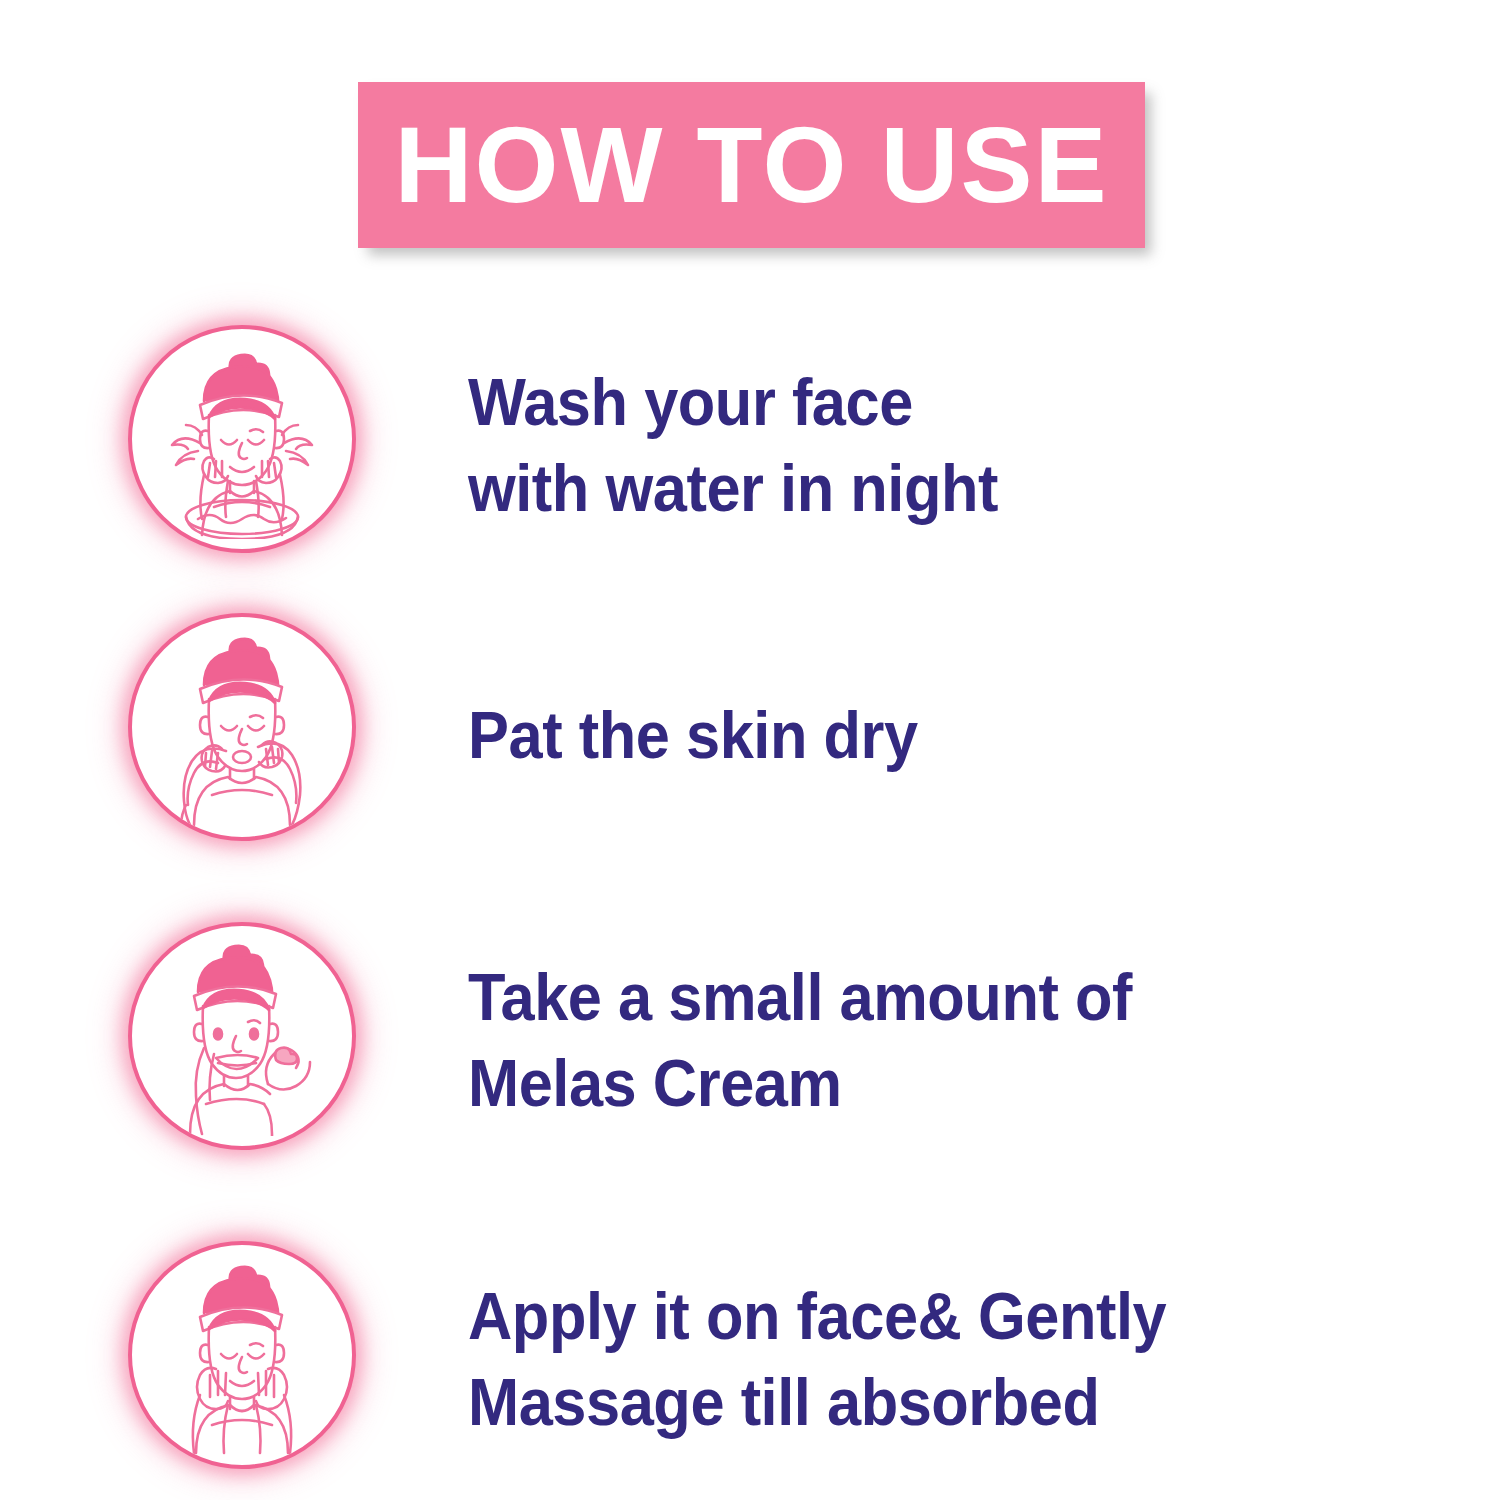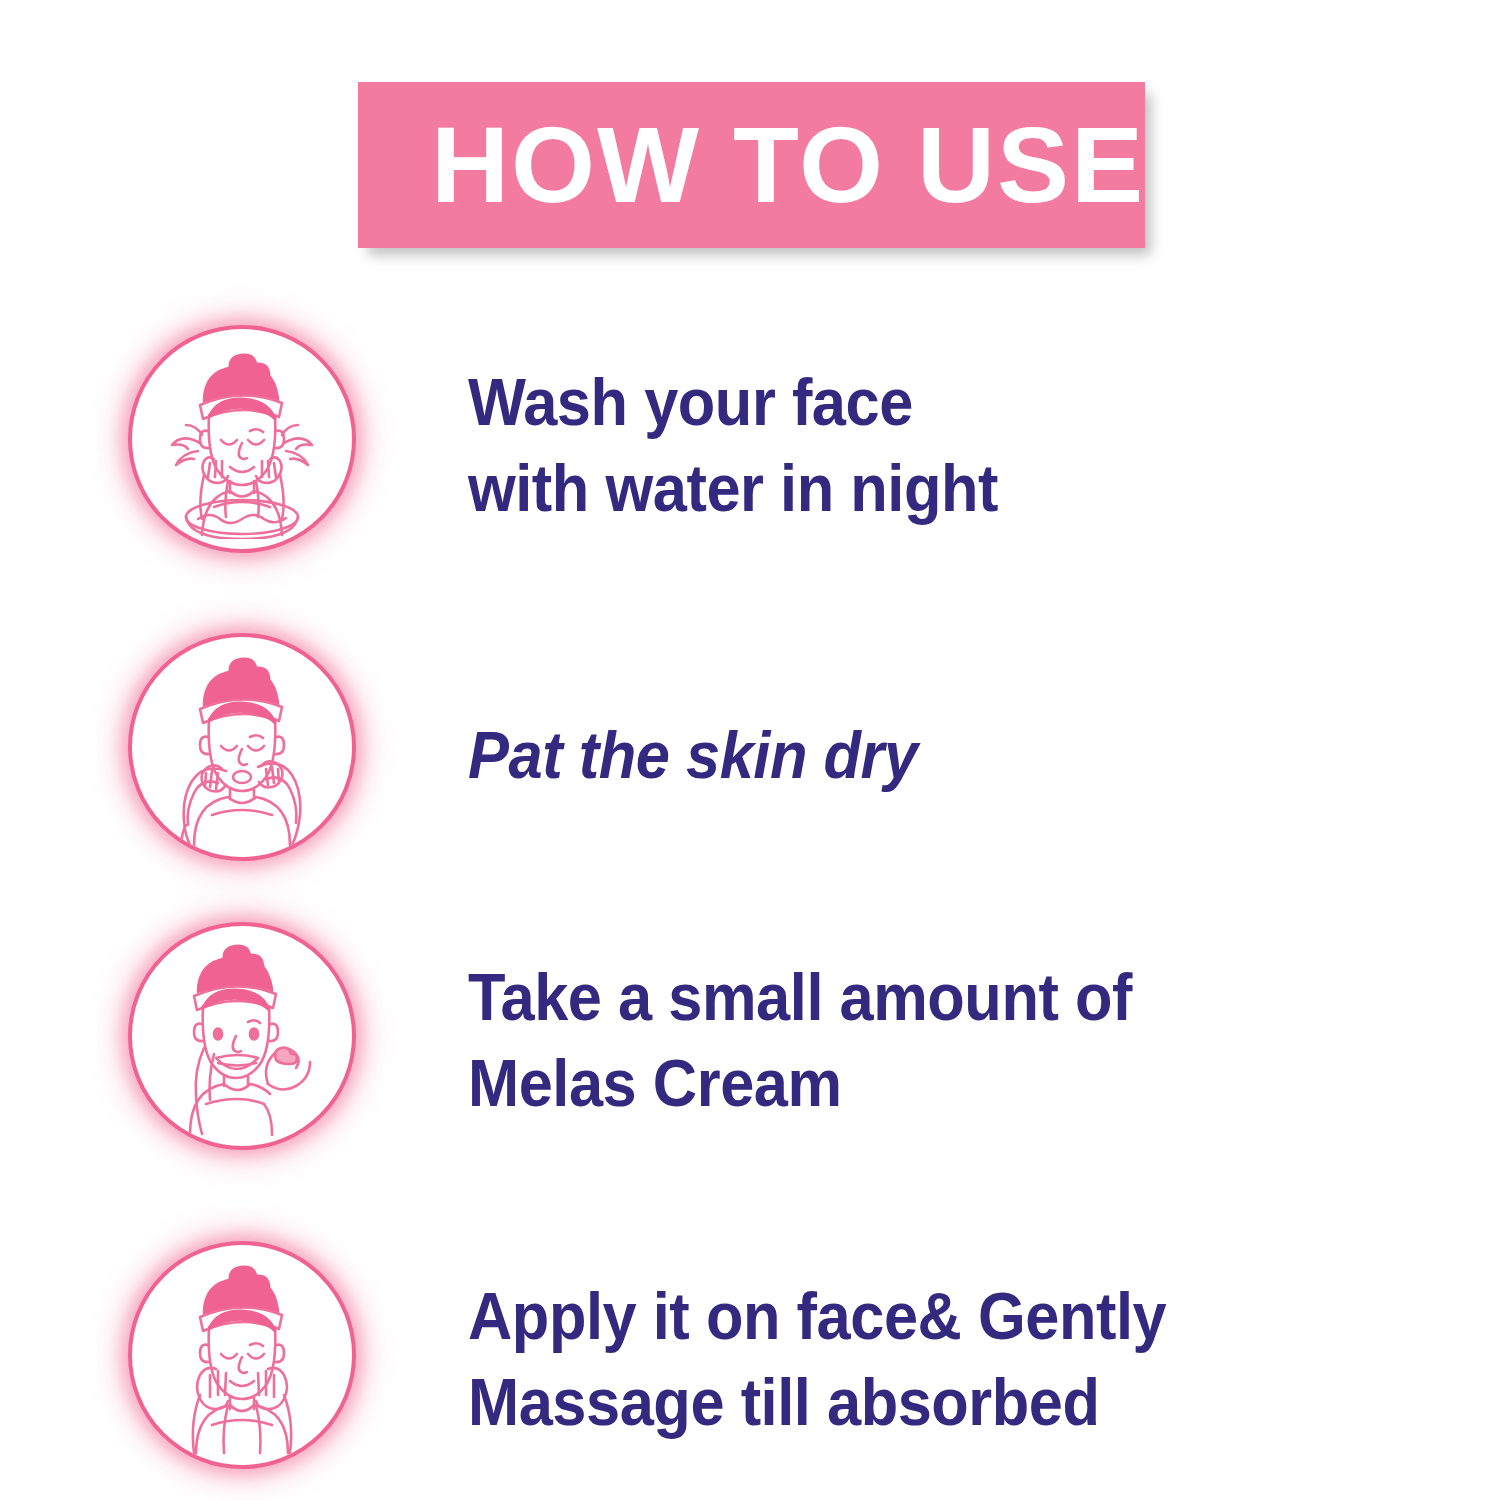--- a/index.html
+++ b/index.html
@@ -13,41 +13,41 @@
   .page{position:relative;width:1500px;height:1500px;}
 
   
   .header-wrap{
     position:absolute;left:358px;top:82px;width:787px;height:166px;
   }
   .header-box{
     position:absolute;inset:0;
     background:#f47ba0;
     box-shadow:8px 9px 12px -2px rgba(120,120,120,0.45);
-    display:flex;align-items:center;justify-content:flex-end;
+    display:flex;align-items:center;justify-content:center;
   }
   .header-title{
     color:#ffffff;
     font-family:"Liberation Sans", sans-serif;
     font-weight:bold;
     font-size:108px;
     letter-spacing:2px;
     line-height:1;
     white-space:nowrap;
     text-align:center;
     transform:scaleX(1.0);
   }
 
   
   .steps{position:absolute;left:0;top:300px;width:1500px;}
   .step-row{
     position:absolute;left:0;width:1500px;height:290px;
   }
   .step-row.r0{top:0px;}
-  .step-row.r1{top:308px;font-style:italic;}
+  .step-row.r1{top:288px;}
   .step-row.r2{top:597px;}
   .step-row.r3{top:916px;}
 
   .icon-holder{
     position:absolute;left:128px;top:25px;
     width:228px;height:228px;
     border-radius:50%;
     background:#ffffff;
     border:4px solid #f06292;
     box-sizing:border-box;

